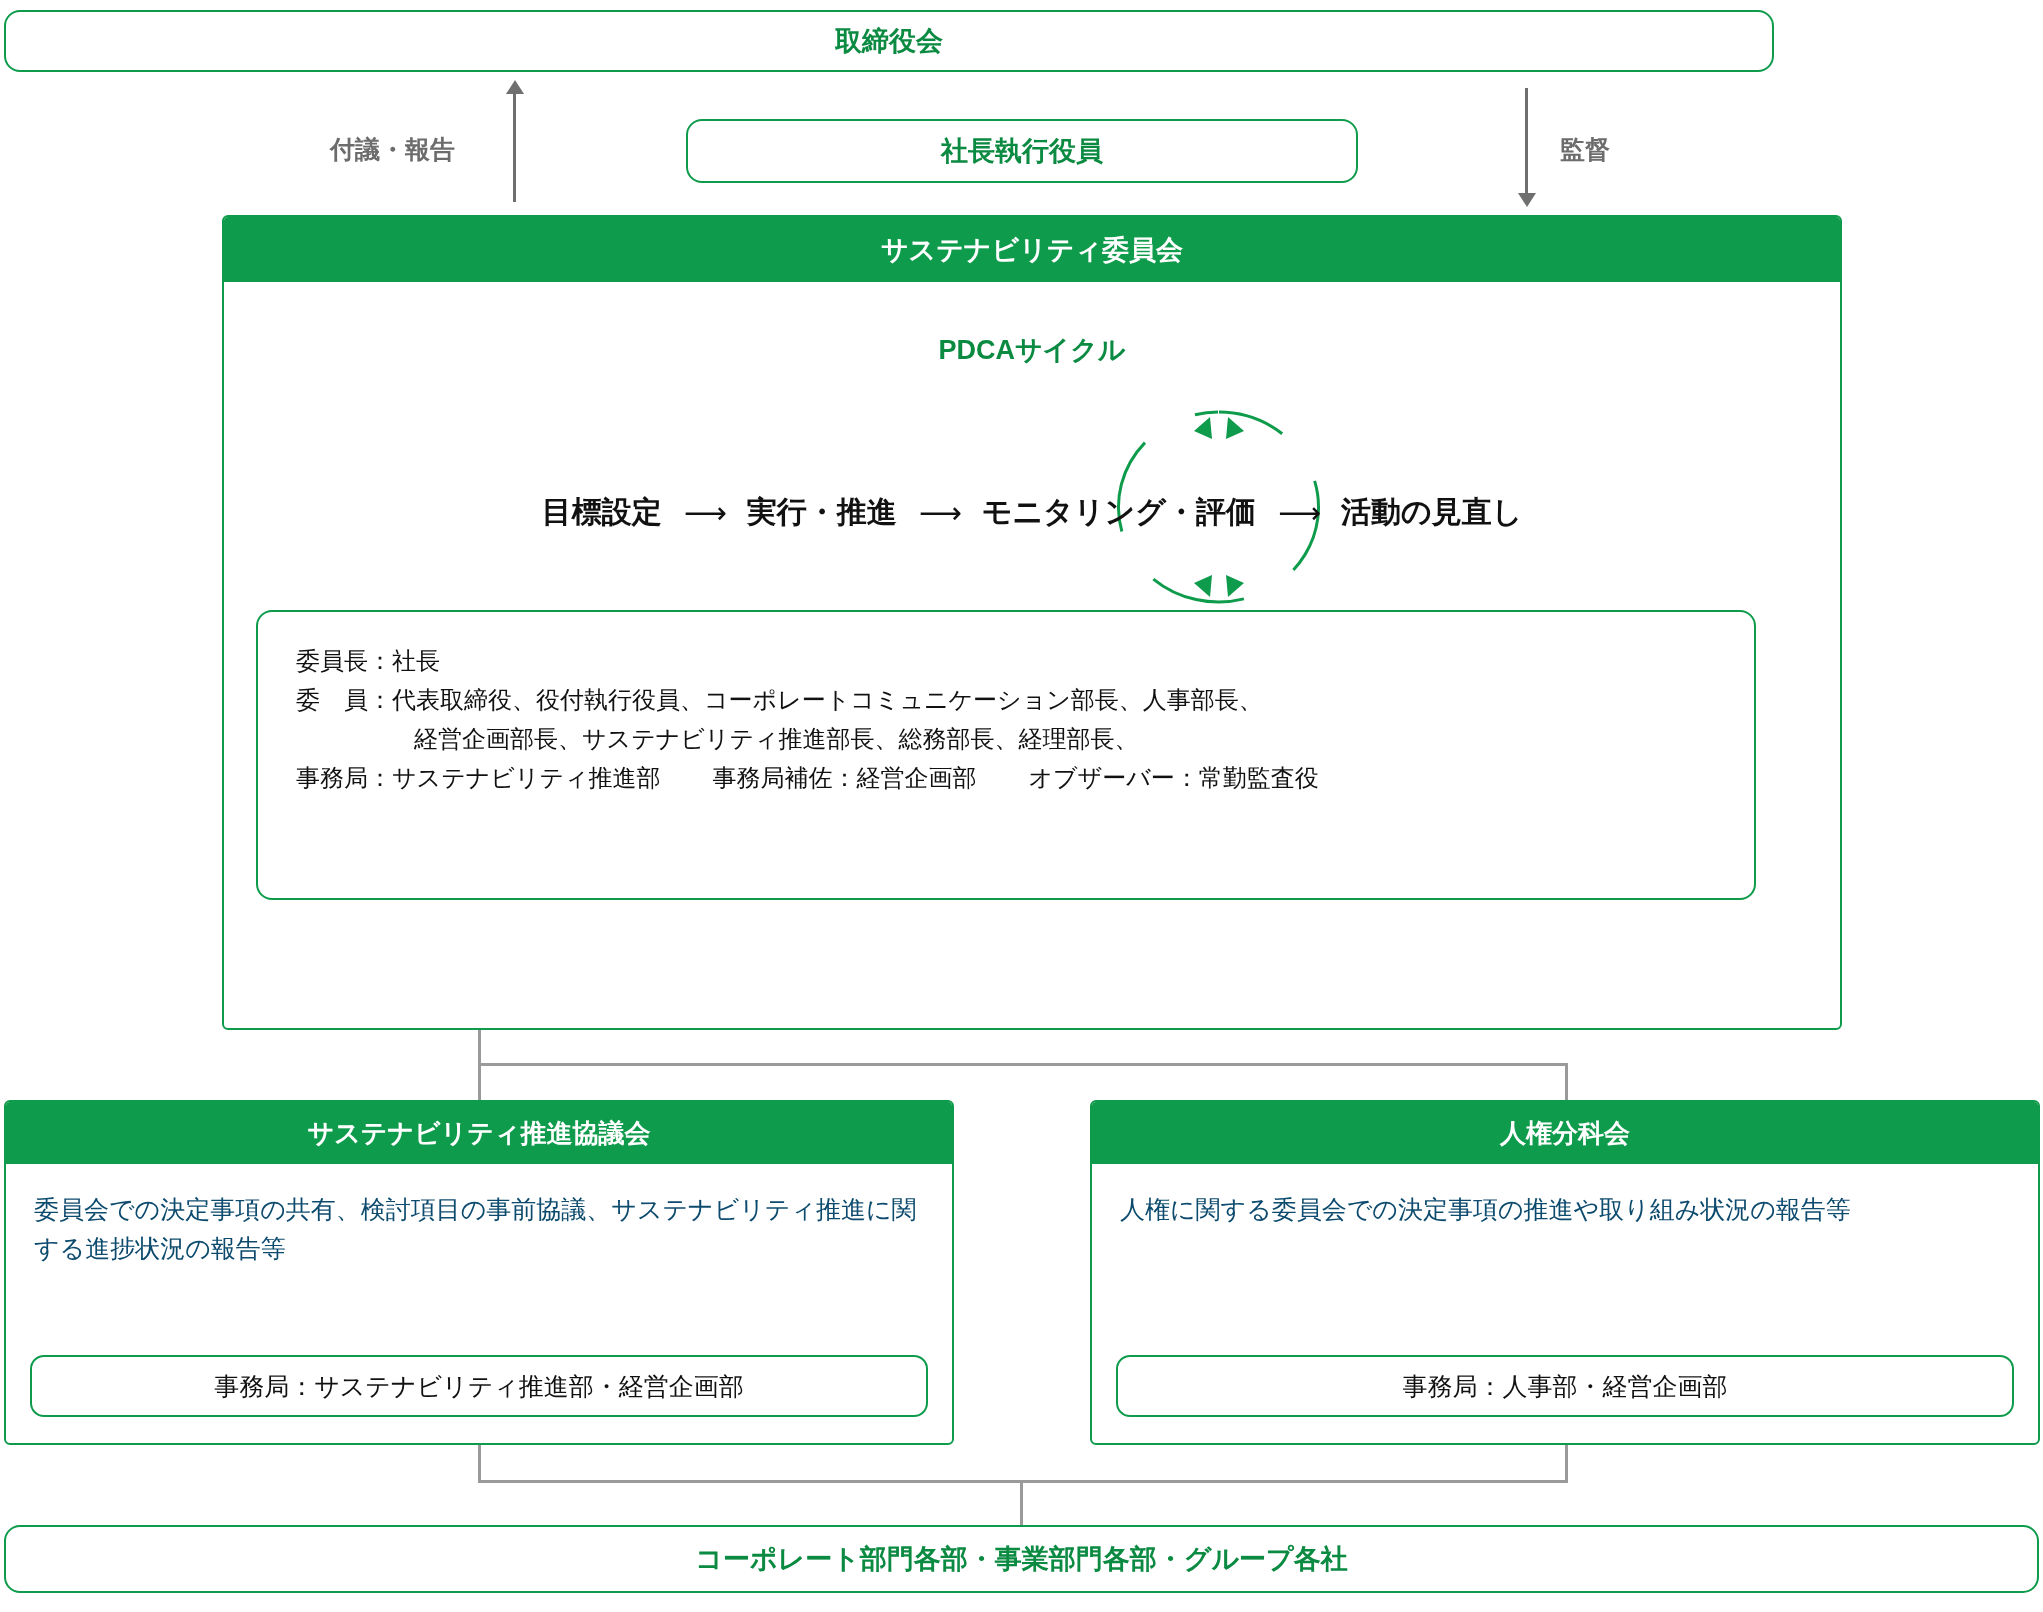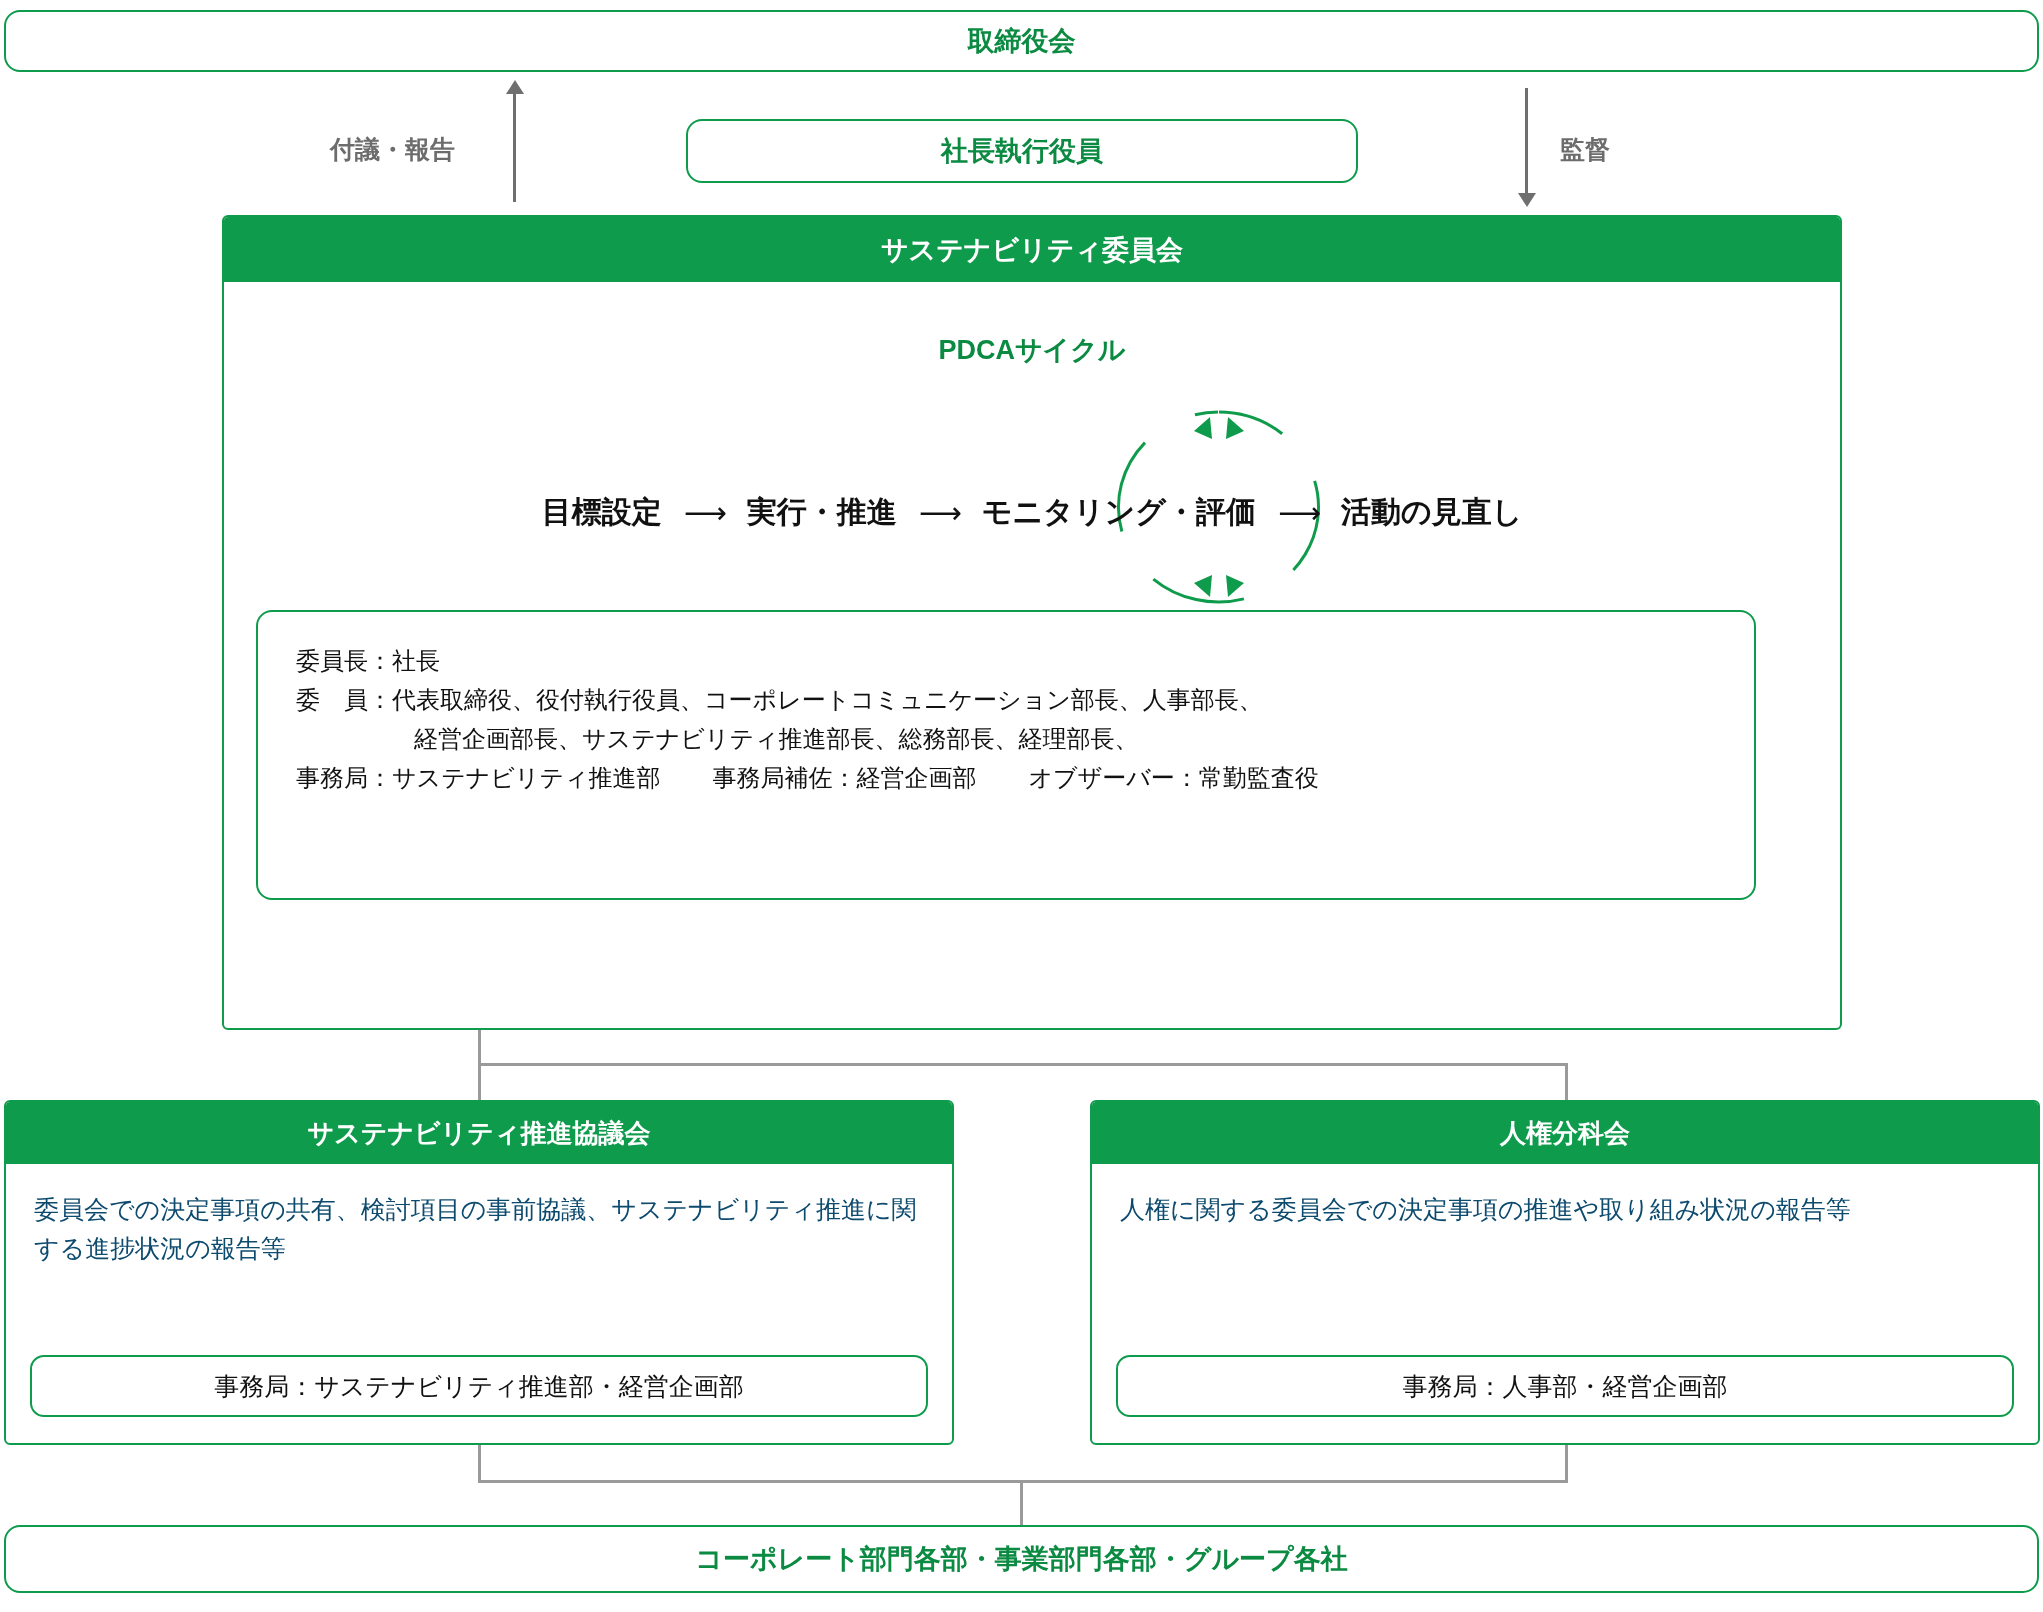--- a/index.html
+++ b/index.html
@@ -32,21 +32,21 @@
   }
   .green-text {
     color: #0b8a42;
     font-weight: bold;
   }
 
   
   #board {
     left: 4px;
     top: 10px;
-    width: 2035px;
+    width: 1770px;
     height: 62px;
     font-size: 27px;
   }
   #president {
     left: 686px;
     top: 119px;
     width: 672px;
     height: 64px;
     font-size: 27px;
   }

